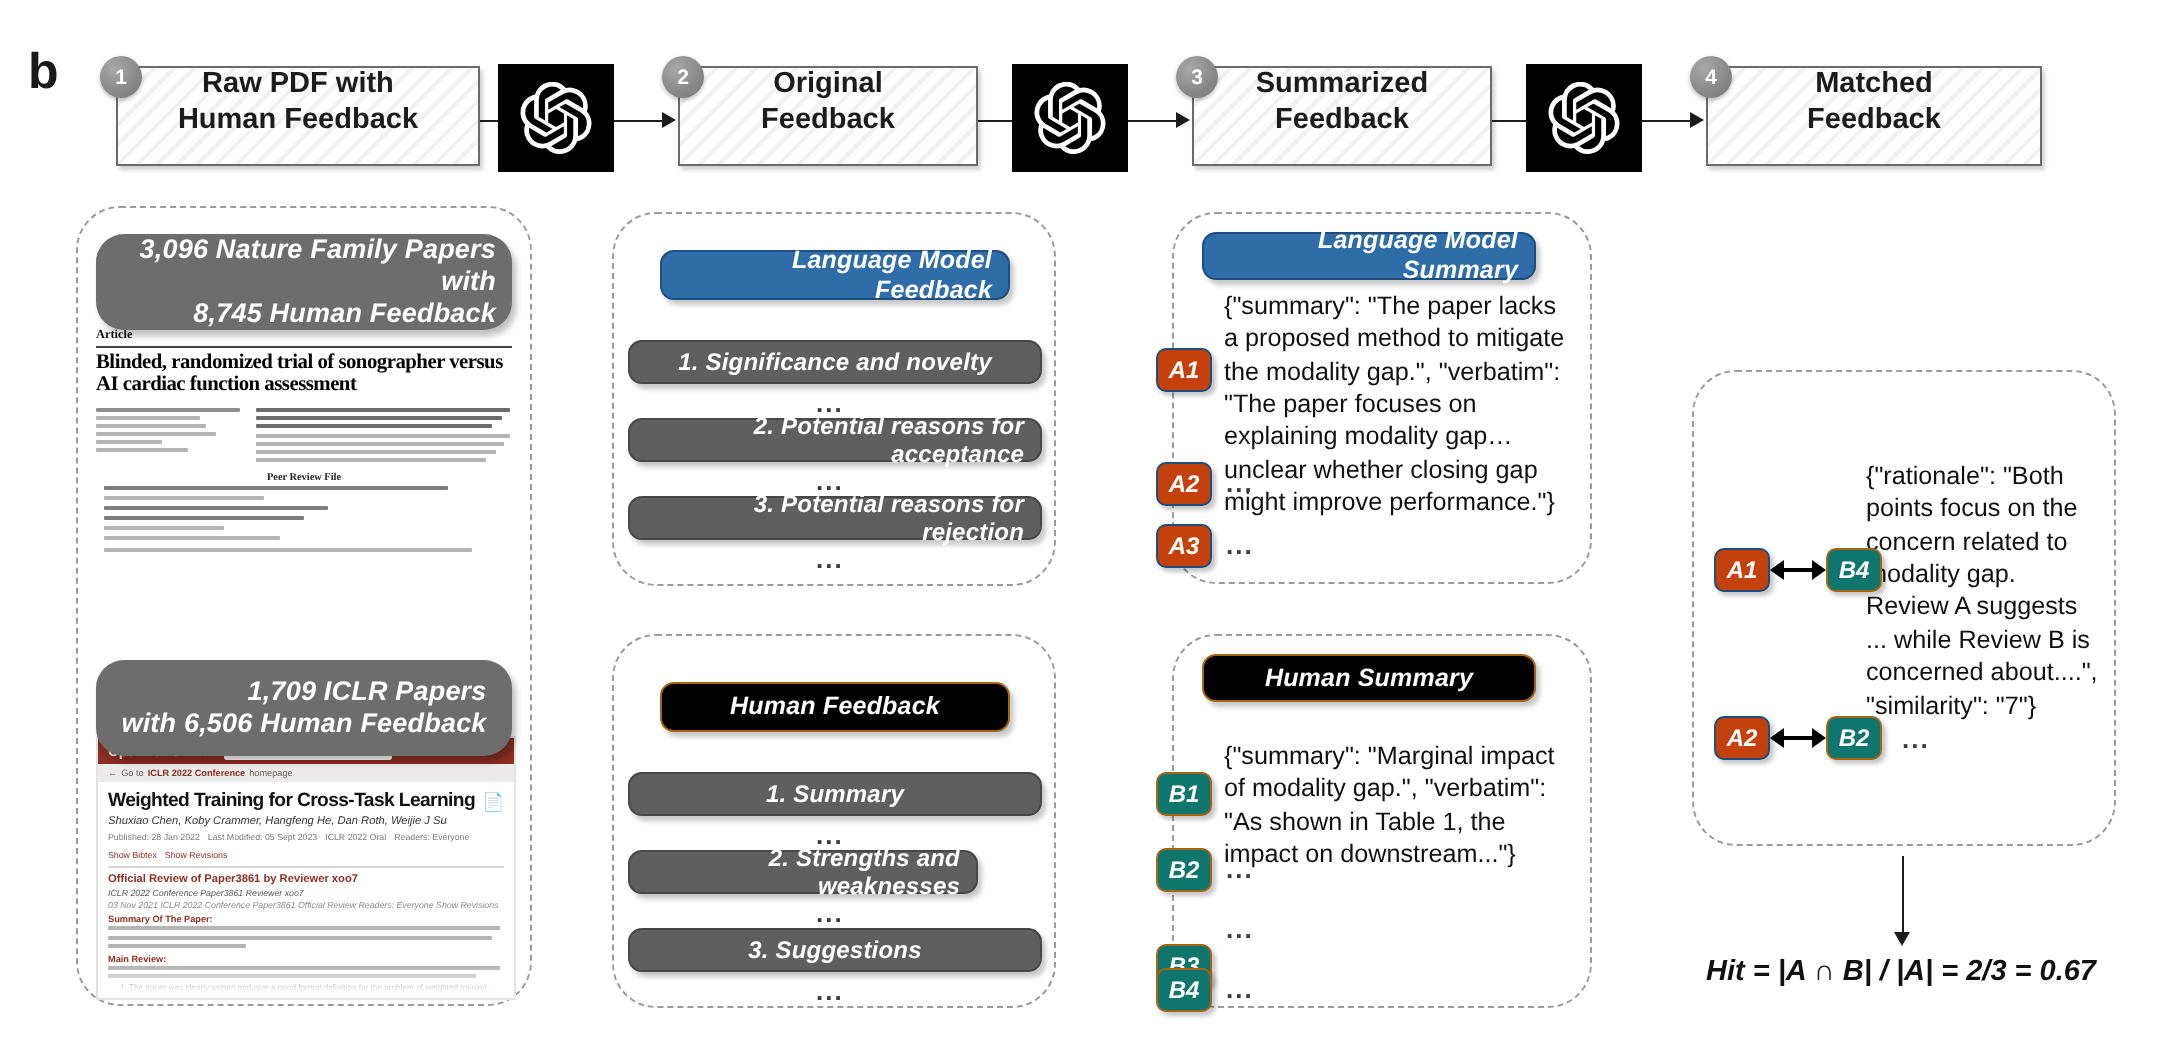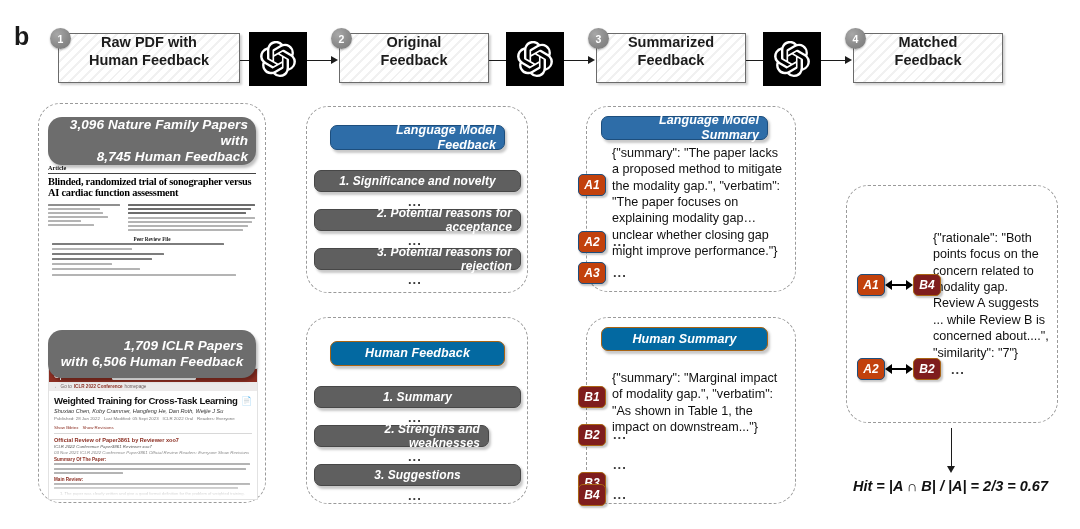--- a/index.html
+++ b/index.html
@@ -112,21 +112,21 @@
     font-style: italic;
     font-weight: bold;
     color: #ffffff;
     font-size: 12.5px;
     letter-spacing: 0.1px;
     box-shadow: 2px 2.5px 2.5px rgba(0,0,0,0.22);
     padding: 0 8px;
     line-height: 1.18;
   }
   .pill.blue   { background: #2E6DA8; border: 1.4px solid #1d4e7d; }
-  .pill.orange { background: #0369a1; border: 1.4px solid #a96413; }
+  .pill.orange { background: #000000; border: 1.4px solid #a96413; }
   .pill.gray   { background: #5f5f5f; border: 1.2px solid #474747; font-size: 12px; }
   .pill.grad   { background: linear-gradient(90deg, #2E6DA8 0%, #3d79ae 38%, #b77a35 76%, #D6861F 100%);
                  border: 1.4px solid #8a6a3a; }
   .pill.caption {
     background: #6d6d6d;
     border: none;
     border-radius: 14px;
     font-size: 13.5px;
     box-shadow: 2px 3px 3px rgba(0,0,0,0.25);
     white-space: pre-line;
@@ -142,21 +142,21 @@
     display: flex;
     align-items: center;
     justify-content: center;
     font-style: italic;
     font-weight: bold;
     font-size: 12px;
     color: #ffffff;
     box-shadow: 1.6px 2px 2px rgba(0,0,0,0.22);
   }
   .tag.blue   { background: #c2410c; border: 1.4px solid #1d4e7d; }
-  .tag.orange { background: #7f1d1d; border: 1.4px solid #a96413; text-align: center; }
+  .tag.orange { background: #0f766e; border: 1.4px solid #a96413; text-align: center; }
 
   
   .bodytext {
     position: absolute;
     font-size: 12.6px;
     line-height: 1.30;
     color: #101010;
   }
   .ellipsis {
     position: absolute;
@@ -410,21 +410,21 @@
 
   <div class="gpt-box" style="left:763px; top:32px; width:58px; height:54px;">
     <svg width="36" height="36" viewBox="0 0 24 24">
       <path fill="#ffffff" d="M22.28 9.82a5.98 5.98 0 0 0-.52-4.91 6.05 6.05 0 0 0-6.51-2.9A6 6 0 0 0 4.98 4.18a5.98 5.98 0 0 0-4 2.9 6.05 6.05 0 0 0 .74 7.1 5.98 5.98 0 0 0 .51 4.91 6.05 6.05 0 0 0 6.52 2.9A5.98 5.98 0 0 0 13.26 24a6.06 6.06 0 0 0 5.77-4.21 5.99 5.99 0 0 0 4-2.9 6.06 6.06 0 0 0-.75-7.07Zm-9.02 12.6a4.48 4.48 0 0 1-2.88-1.04l.14-.08 4.78-2.76a.79.79 0 0 0 .39-.68v-6.74l2.02 1.17a.07.07 0 0 1 .04.06v5.58a4.5 4.5 0 0 1-4.5 4.49ZM3.6 18.3a4.47 4.47 0 0 1-.54-3.01l.14.08 4.79 2.77a.77.77 0 0 0 .78 0l5.84-3.37v2.33a.08.08 0 0 1-.03.07l-4.84 2.79a4.5 4.5 0 0 1-6.14-1.65ZM2.34 7.9a4.48 4.48 0 0 1 2.34-1.97v5.68a.77.77 0 0 0 .38.67l5.81 3.35-2.02 1.17a.07.07 0 0 1-.07 0l-4.83-2.8A4.5 4.5 0 0 1 2.34 7.9Zm16.61 3.86-5.84-3.39 2.02-1.16a.07.07 0 0 1 .07 0l4.83 2.79a4.49 4.49 0 0 1-.68 8.1v-5.67a.79.79 0 0 0-.4-.67Zm2.01-3.02-.14-.09-4.78-2.78a.78.78 0 0 0-.79 0L9.42 9.24V6.91a.07.07 0 0 1 .03-.07l4.83-2.79a4.49 4.49 0 0 1 6.68 4.65v.04ZM8.32 12.87 6.3 11.7a.08.08 0 0 1-.04-.06V6.07a4.49 4.49 0 0 1 7.37-3.45l-.14.08L8.71 5.46a.79.79 0 0 0-.39.68v6.73Zm1.1-2.36 2.6-1.5 2.61 1.5v3l-2.6 1.5-2.61-1.5v-3Z"></path>
     </svg>
   </div>
 
   <div class="conn" style="left:821px; top:60px; width:26px;"></div>
   <div class="arrowhead" style="left:845px; top:55.5px;"></div>
 
-  <div class="flow-box" style="left:853px; top:33px; width:150px; height:50px;">
+  <div class="flow-box" style="left:853px; top:33px; width:168px; height:50px;">
     <span class="fb-label">Matched
 Feedback</span>
   </div>
   <div class="step-badge" style="left:845px; top:28px;">4</div>
 
   <div class="dashed-group" style="left:38px; top:103px; width:228px; height:400px;"></div>
 
   <div class="thumb" style="left:48px; top:164px; width:208px; height:148px;">
     <div class="nat-kicker">Article</div>
     <div class="nat-rule"></div>

